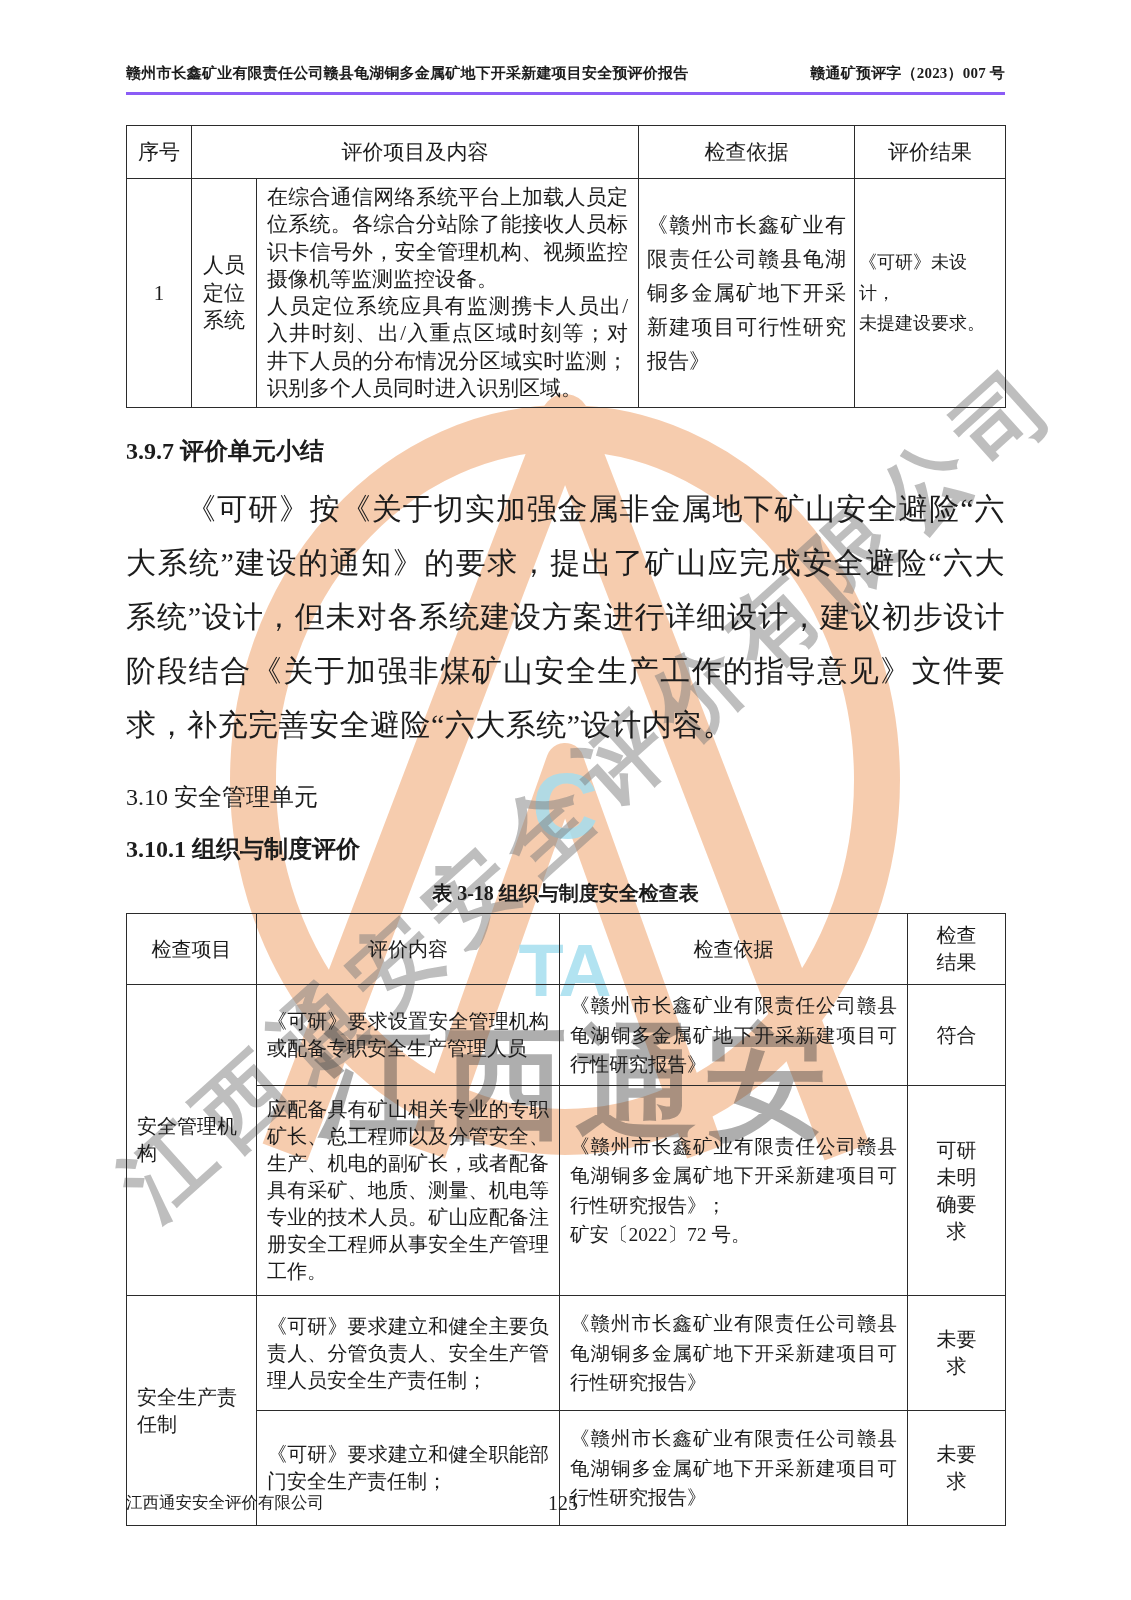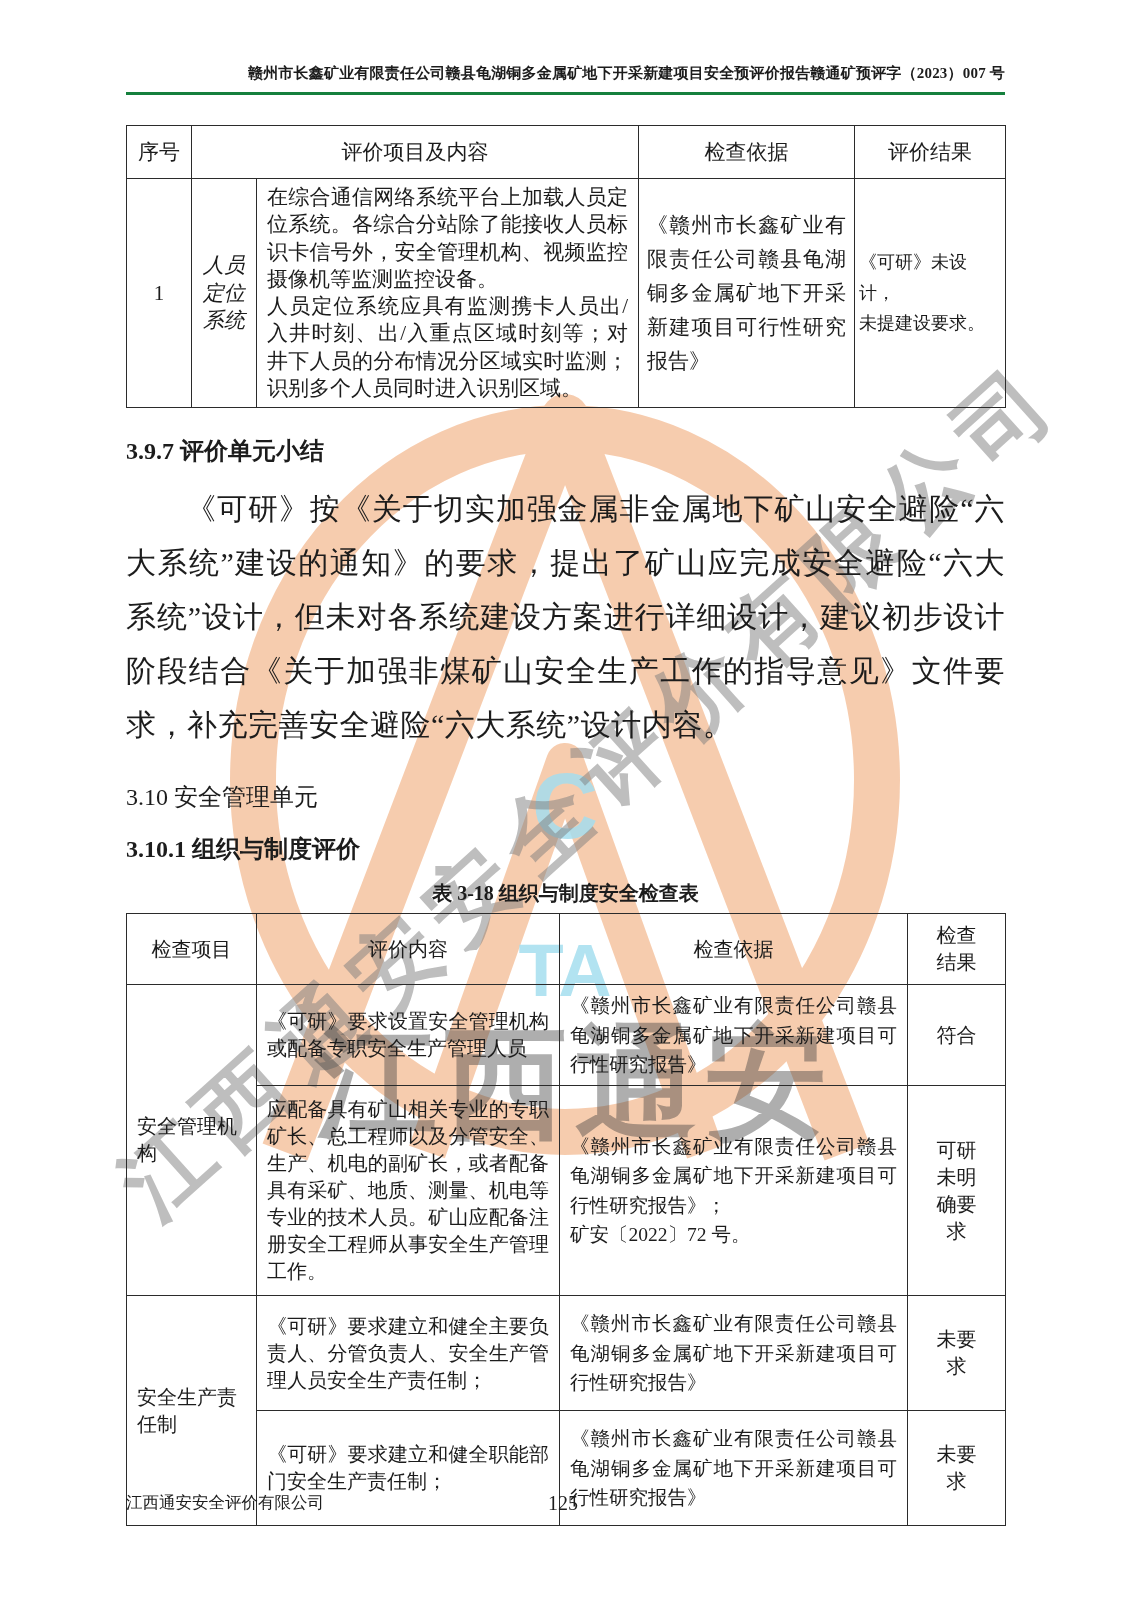--- a/index.html
+++ b/index.html
@@ -28,32 +28,32 @@
     transform:translate(-50%,-50%);
     white-space:nowrap;
     font-family:"Liberation Sans","DejaVu Sans",sans-serif;
     font-weight:bold;font-size:122px;letter-spacing:8px;
     color:#404040;opacity:.42;
   }
   
   .content{position:relative;z-index:1;padding:0 126px;}
   .doc-header{
     padding-top:64px;padding-bottom:9px;
-    border-bottom:3px solid #15803d;
-    display:flex;justify-content:flex-end;align-items:flex-end;
+    border-bottom:3px solid #8b5cf6;
+    display:flex;justify-content:space-between;align-items:flex-end;
     font-size:15px;font-weight:600;letter-spacing:.2px;
   }
   table{border-collapse:collapse;width:879px;table-layout:fixed;margin:0;}
   td,th{border:1.6px solid #2b2b2b;vertical-align:middle;font-weight:normal;}
   
   .t1{margin-top:30px;}
   .t1 th{height:50px;text-align:center;font-size:21px;}
   .t1 td{font-size:21px;line-height:1.3;}
   .t1 .c-no{text-align:center;}
-  .t1 .c-item{text-align:center;padding:4px;font-style:italic;}
+  .t1 .c-item{text-align:center;padding:4px;}
   .t1 .c-content{padding:5px 10px;text-align:justify;}
   .t1 .c-content p{margin:0;}
   .t1 .c-basis{padding:5px 8px;text-align:justify;line-height:1.62;}
   .t1 .c-result{padding:5px 4px;font-size:18px;line-height:1.7;text-align:left;}
   .t1 .row-body td{height:210px;}
   
   .h-sub{font-size:24px;font-weight:bold;margin:28px 0 0 0;line-height:1.25;}
   .h-sub2{font-size:24px;font-weight:normal;margin:30px 0 0 0;line-height:1.25;}
   .body-p{
     font-size:30px;line-height:54px;margin:16px 0 0 0;

